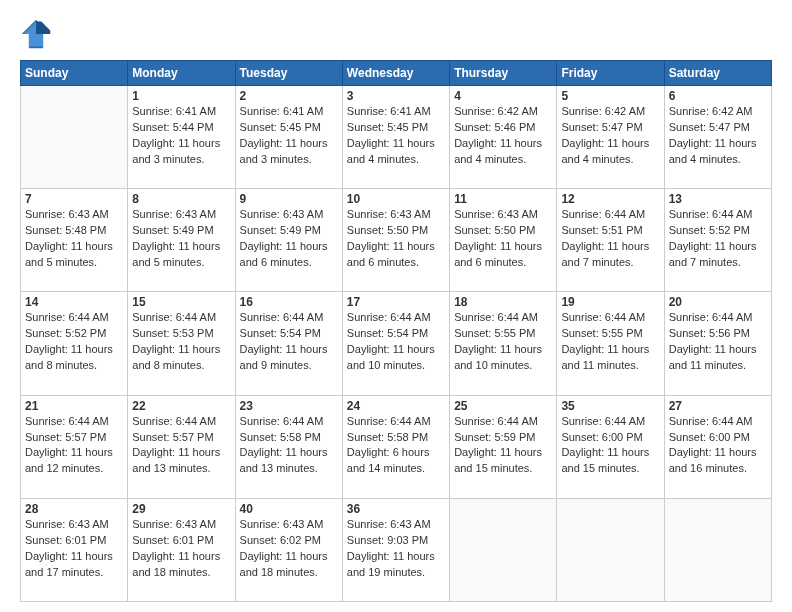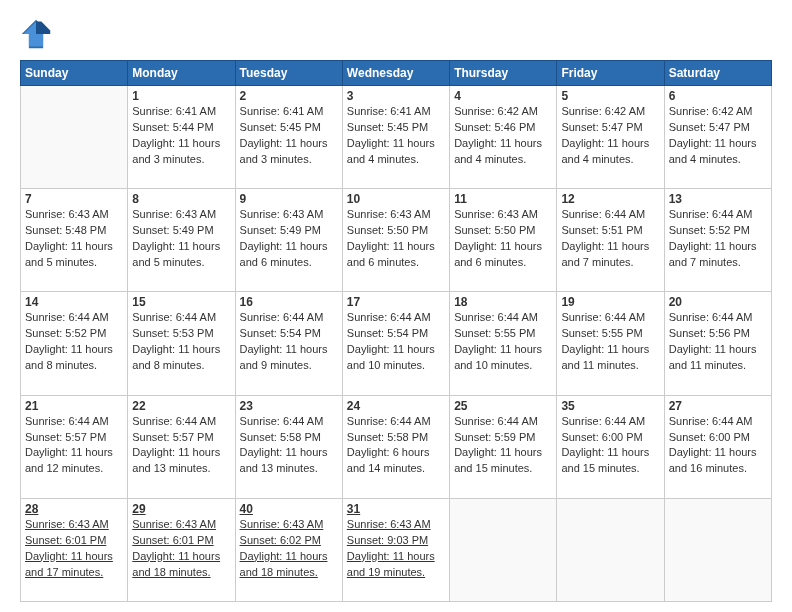--- a/index.html
+++ b/index.html
@@ -94,21 +94,20 @@
     .day-info {
       font-size: 11px;
       line-height: 1.45;
       color: #333;
     }
     .empty-cell {
       background: #f9f9f9;
     }
     .last-row td {
       height: 72px;
-      text-decoration: underline;
     }
   </style>
 </head>
 <body>
 
 <div class="page">
   <div class="header">
     <div class="logo">
       <svg class="logo-icon" viewBox="0 0 36 36">
         <polygon points="18,2 34,18 26,18 26,34 10,34 10,18 2,18" fill="#2b6cb0"></polygon>
@@ -263,21 +262,21 @@
           </td>
           <td>
             <span class="day-number">29</span>
             <div class="day-info"><span>Sunrise: 6:43 AM</span><br><span>Sunset: 6:01 PM</span><br><span>Daylight: 11 hours and 18 minutes.</span></div>
           </td>
           <td>
             <span class="day-number">40</span>
             <div class="day-info"><span>Sunrise: 6:43 AM</span><br><span>Sunset: 6:02 PM</span><br><span>Daylight: 11 hours and 18 minutes.</span></div>
           </td>
           <td>
-            <span class="day-number">31</span>
+            <span class="day-number">36</span>
             <div class="day-info"><span>Sunrise: 6:43 AM</span><br><span>Sunset: 9:03 PM</span><br><span>Daylight: 11 hours and 19 minutes.</span></div>
           </td>
           <td class="empty-cell"></td>
           <td class="empty-cell"></td>
           <td class="empty-cell"></td>
         </tr>
       </tbody>
   </table>
 </div>
 

